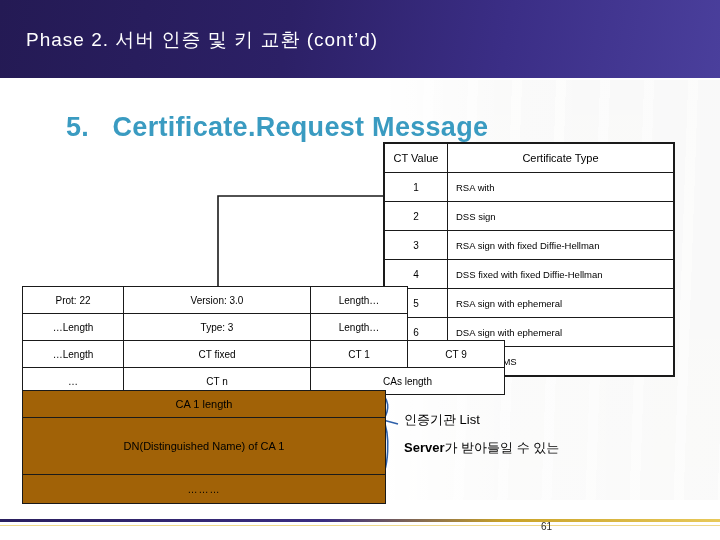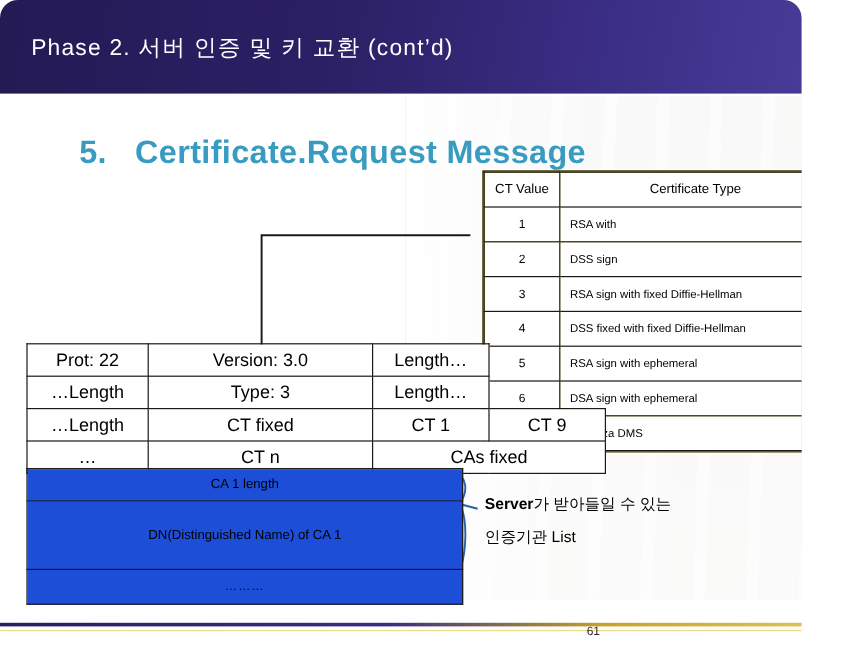--- a/index.html
+++ b/index.html
@@ -8,25 +8,24 @@
   }
   body {
     width: 720px;
     height: 540px;
     font-family: "Liberation Sans", sans-serif;
     background: #ffffff;
     overflow: hidden;
   }
   .slide {
     position: relative;
-    width: 668px;
+    width: 720px;
     height: 540px;
     background: #ffffff;
     overflow: hidden;
-    border-radius: 15px;
   }
 
   
   .bg-photo {
     position: absolute;
     right: 0;
     top: 80px;
     width: 330px;
     height: 420px;
     background:
@@ -68,25 +67,25 @@
     font-size: 27px;
     font-weight: bold;
     color: #3a9bc1;
     letter-spacing: 0.3px;
   }
   .heading .num { color: #3a9bc1; }
 
   
   .ct-table {
     position: absolute;
-    left: 402px;
+    left: 383px;
     top: 142px;
     width: 290px;
     border: 1px solid #1a1a1a;
-    background: #fde047;
+    background: #c2410c;
     font-size: 10px;
     color: #000000;
     border-collapse: collapse;
   }
   .ct-table table { border-collapse: collapse; width: 100%; }
   .ct-table th, .ct-table td {
     border: 1px solid #1a1a1a;
     padding: 0;
     height: 28px;
     vertical-align: middle;
@@ -116,38 +115,38 @@
     font-size: 11px;
     color: #000000;
   }
   .pkt table { border-collapse: collapse; }
   .pkt td {
     border: 1px solid #1a1a1a;
     height: 26px;
     text-align: center;
     vertical-align: middle;
     background: #ffffff;
-    font-size: 15px;
+    font-size: 10px;
     padding: 0 4px;
     white-space: nowrap;
   }
 
   .pkt-lower {
     position: absolute;
     left: 22px;
     top: 390px;
     font-size: 11px;
   }
   .pkt-lower table { border-collapse: collapse; }
   .pkt-lower td {
     border: 1px solid #1a1a1a;
     height: 26px;
     text-align: center;
     vertical-align: middle;
-    background: #1d4ed8;
+    background: #a16207;
     font-size: 11px;
     padding: 0 4px;
     white-space: nowrap;
   }
   .pkt-lower td.tall { height: 56px; }
   .pkt-lower td.dots { height: 28px; font-size: 10px; letter-spacing: 1px; }
 
   
   .conn {
     position: absolute;
@@ -274,21 +273,21 @@
       </tr>
       <tr>
         <td>…Length</td>
         <td style="width:88px">CT fixed</td>
         <td style="width:76px">CT 1</td>
         <td style="width:88px">CT 9</td>
       </tr>
       <tr>
         <td>…</td>
         <td>CT n</td>
-        <td colspan="2">CAs fixed</td>
+        <td colspan="2">CAs length</td>
       </tr>
     </tbody>
       </table>
   </div>
 
   <div class="pkt-lower">
     <table>
       <tbody>
           <tr>
         <td style="width:206px">CA 1 length</td>
@@ -297,23 +296,23 @@
         <td class="tall" style="width:354px">DN(Distinguished Name) of CA 1</td>
       </tr>
       <tr>
         <td class="dots">………</td>
       </tr>
     </tbody>
       </table>
   </div>
 
   <div class="caption">
+    <div>인증기관 List</div>
     <div>
       <span class="b">Server</span><span>가 받아들일 수 있는</span>
     </div>
-    <div>인증기관 List</div>
   </div>
 
   <div class="footer-line"></div>
   <div class="footer-line2"></div>
   <div class="page-num">61</div>
 
 </div>
 
 </body></html>

